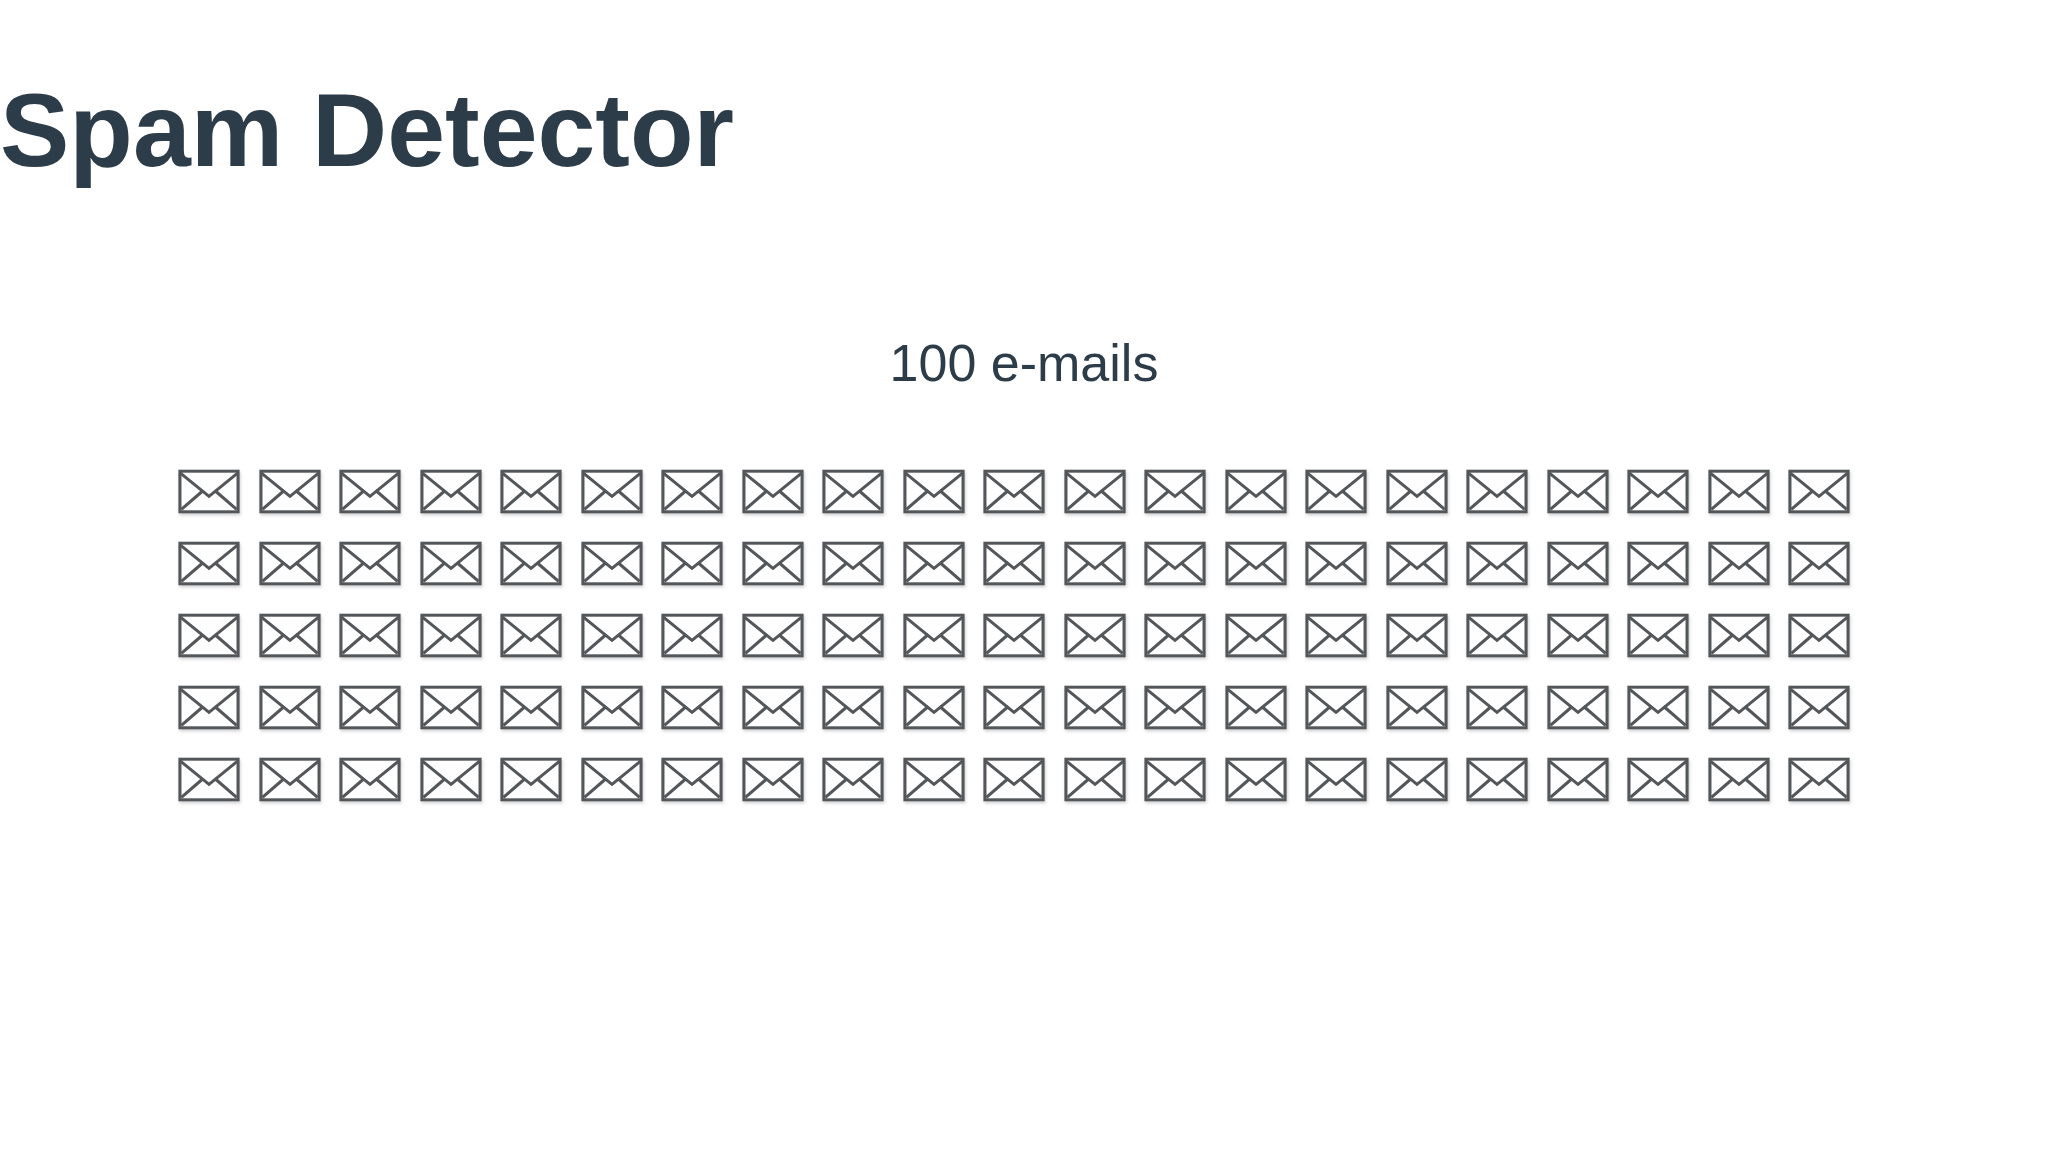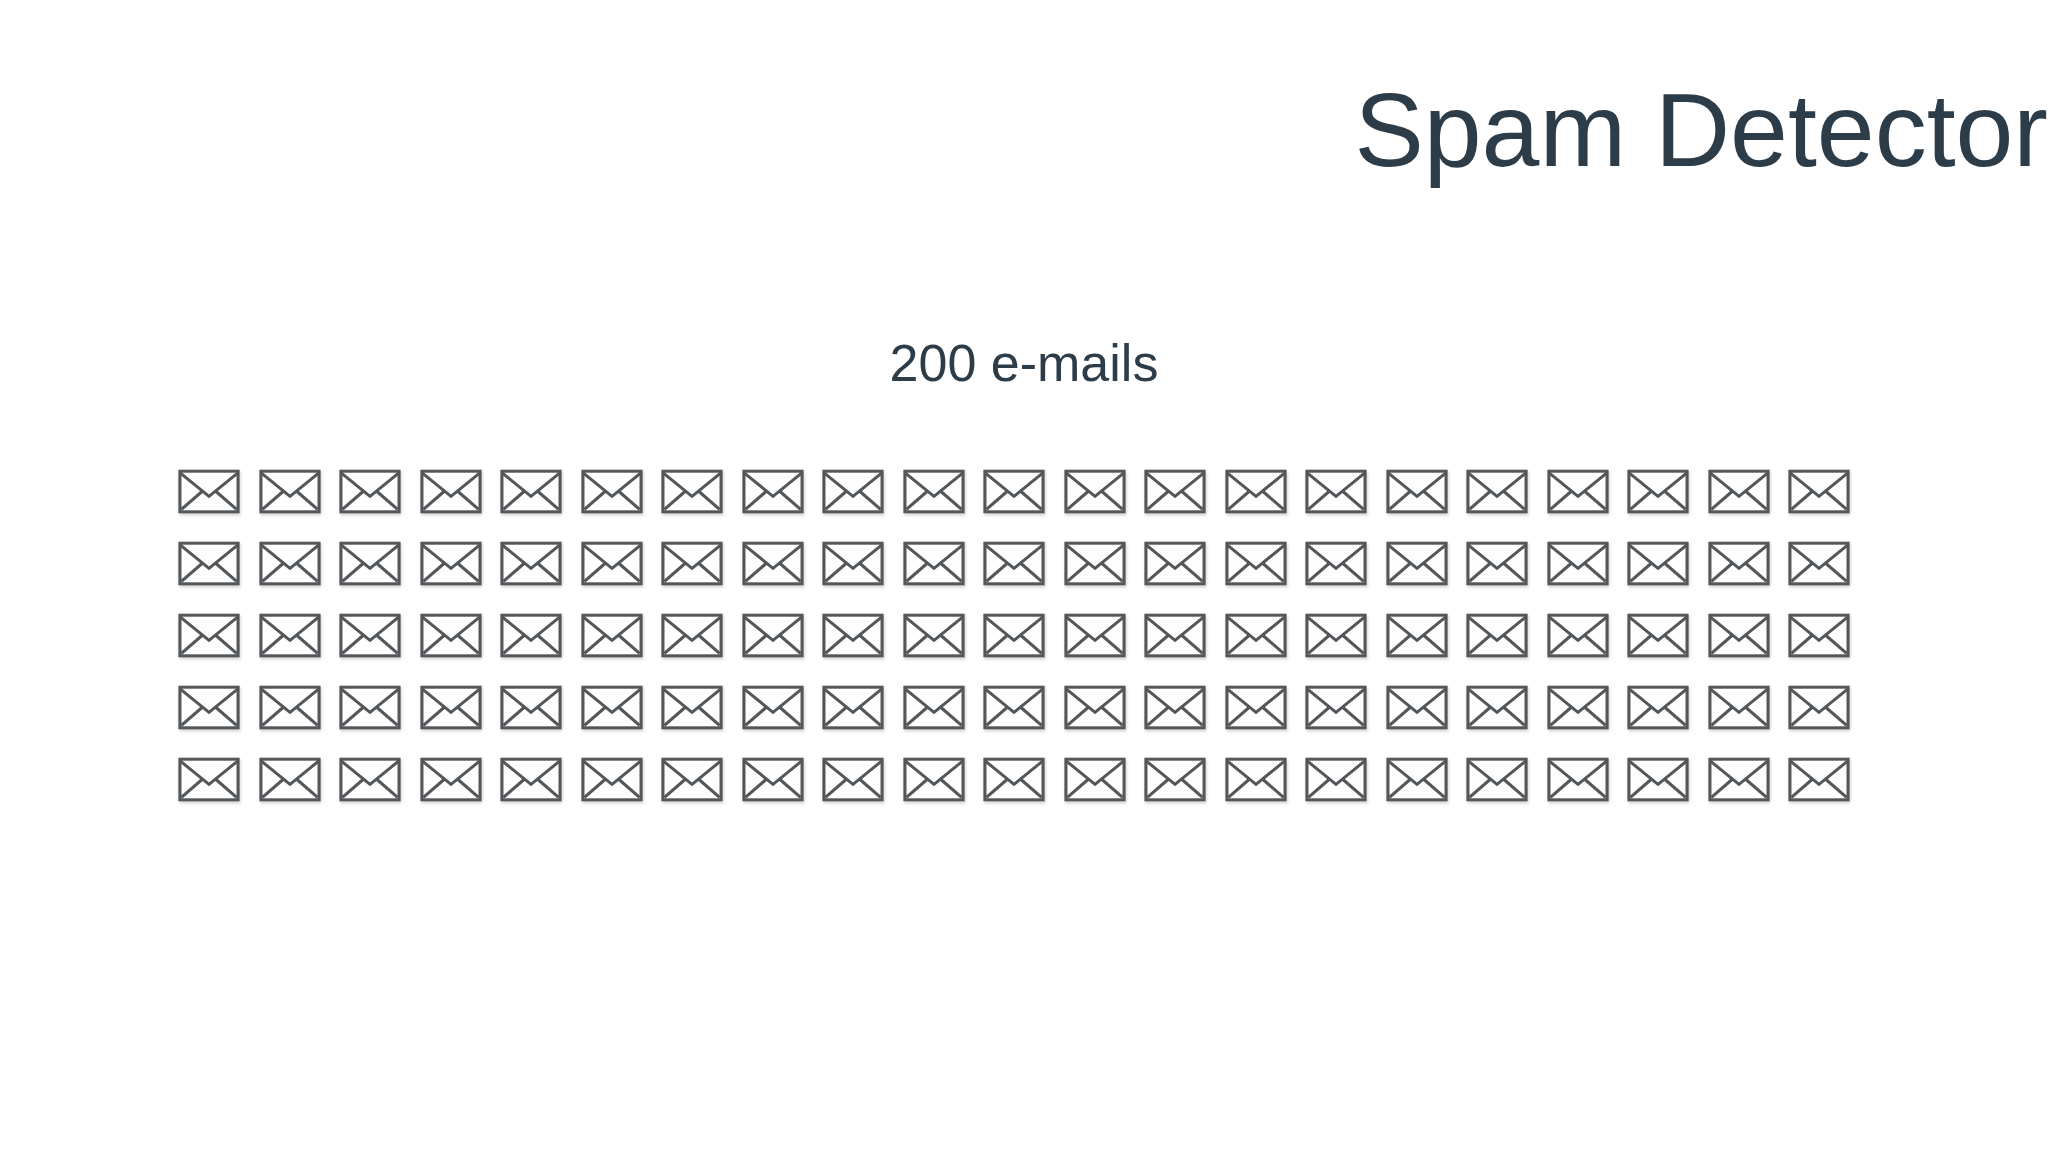--- a/index.html
+++ b/index.html
@@ -11,23 +11,23 @@
   *{margin:0;padding:0;box-sizing:border-box;}
   html,body{width:2048px;height:1152px;overflow:hidden;}
   body{
     background:var(--bg);
     font-family:"Liberation Sans","DejaVu Sans",sans-serif;
     color:var(--text);
   }
   .slide{width:2048px;height:1152px;position:relative;}
   .title{
     margin-top:78px;
-    text-align:right;
+    text-align:left;
     font-size:104px;
-    font-weight:400;
+    font-weight:700;
     line-height:1;
     letter-spacing:0;
     color:var(--text);
   }
   .subtitle{
     margin-top:155px;
     text-align:center;
     font-size:52px;
     font-weight:400;
     line-height:1;
@@ -69,21 +69,21 @@
       <rect x="2" y="2" width="60" height="42" fill="var(--env-fill)" stroke="var(--env-stroke)" stroke-width="3.2"></rect>
       <polyline points="2.5,4 32,28 61.5,4" fill="none" stroke="var(--env-stroke)" stroke-width="3.2" stroke-linejoin="miter"></polyline>
       <line x1="3.5" y1="41.5" x2="26" y2="22" stroke="var(--env-stroke)" stroke-width="3.2"></line>
       <line x1="60.5" y1="41.5" x2="38" y2="22" stroke="var(--env-stroke)" stroke-width="3.2"></line>
     </symbol>
   </defs>
 </svg>
 
 <main class="slide">
   <h1 class="title">Spam Detector</h1>
-  <div class="subtitle">200 e-mails</div>
+  <div class="subtitle">100 e-mails</div>
   <div class="email-grid" id="email-grid">
       <div class="email-row">
         <span class="env"><svg viewBox="0 0 64 46">
             <use href="#envelope"></use>
           </svg></span>
         <span class="env"><svg viewBox="0 0 64 46">
             <use href="#envelope"></use>
           </svg></span>
         <span class="env"><svg viewBox="0 0 64 46">
             <use href="#envelope"></use>

